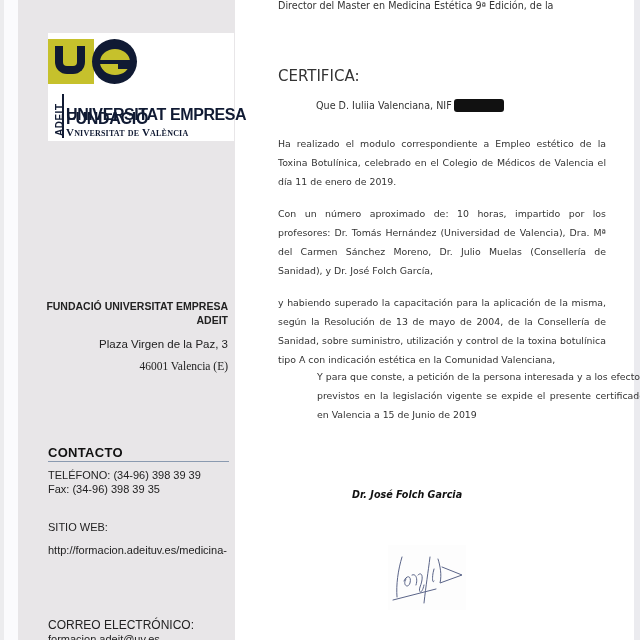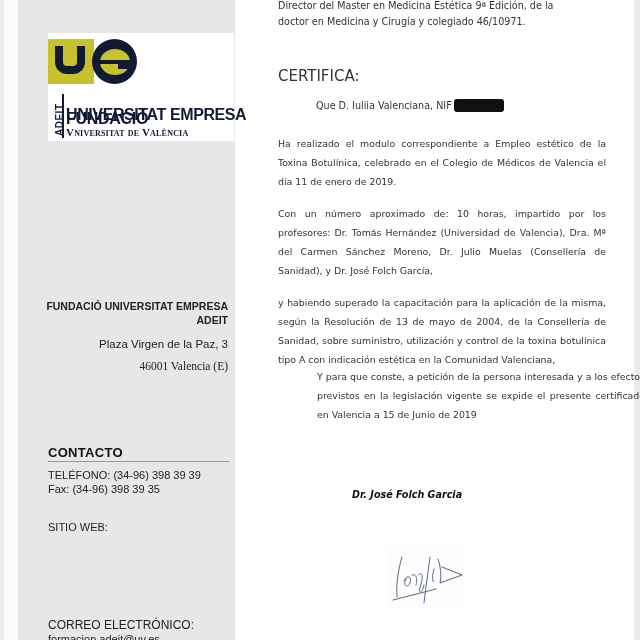--- a/index.html
+++ b/index.html
@@ -74,27 +74,27 @@
 </div>
 <div class="addr addr-street">Plaza Virgen de la Paz, 3</div>
 <div class="addr addr-city">46001 Valencia (E)</div>
 
 <div class="contact-title">CONTACTO</div>
 <div class="contact-rule"></div>
 <div class="side-text" style="top:468px">TELÉFONO:  (34-96) 398 39  39</div>
 <div class="side-text" style="top:482px">Fax: (34-96) 398 39  35</div>
 <div class="side-text" style="top:520px">SITIO WEB:</div>
 <div class="side-text" style="top:543px">
+  <div>http://formacion.adeituv.es/medicina-</div>
 </div>
 <div class="side-text" style="top:618px; font-size:12px">CORREO ELECTRÓNICO:</div>
 <div class="side-text" style="top:632px">formacion.adeit@uv.es</div>
 
 <div class="doc intro">
   <div>Director del Master en Medicina Estética 9ª Edición, de la</div>
-  <div>doctor en Medicina y Cirugía y colegiado 46/10971.</div>
 </div>
 <div class="doc certifica">CERTIFICA:</div>
 <div class="doc que"><span>Que D. Iuliia Valenciana, NIF</span><span class="redact"></span></div>
 <p class="doc j p1">Ha realizado el modulo correspondiente a Empleo estético de la Toxina Botulínica, celebrado en el Colegio de Médicos de Valencia el día 11 de enero de 2019.</p>
 <p class="doc j p2">Con un número aproximado de: 10 horas, impartido por los profesores: Dr. Tomás Hernández (Universidad de Valencia), Dra. Mª del Carmen Sánchez Moreno, Dr. Julio Muelas (Consellería de Sanidad), y Dr. José Folch García,</p>
 <p class="doc j p3">y habiendo superado la capacitación para la aplicación de la misma, según la Resolución de 13 de mayo de 2004, de la Consellería de Sanidad, sobre suministro, utilización y control de la toxina botulínica tipo A con indicación estética en la Comunidad Valenciana,</p>
 <p class="doc j p4">Y para que conste, a petición de la persona interesada y a los efectos previstos en la legislación vigente se expide el presente certificado en Valencia a 15 de Junio de 2019</p>
 
 <div class="signer">Dr. José Folch Garcia</div>
 <div class="sig-bg"></div>

